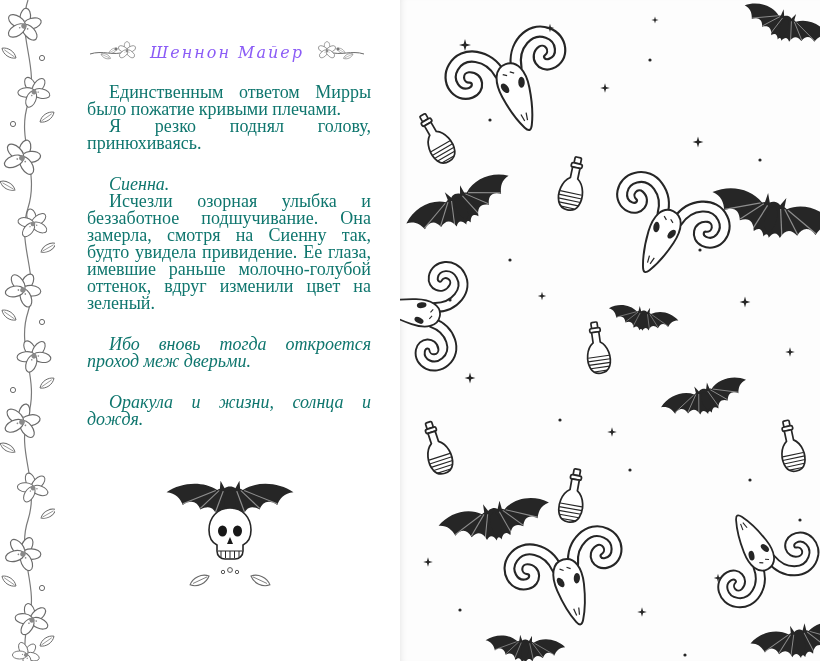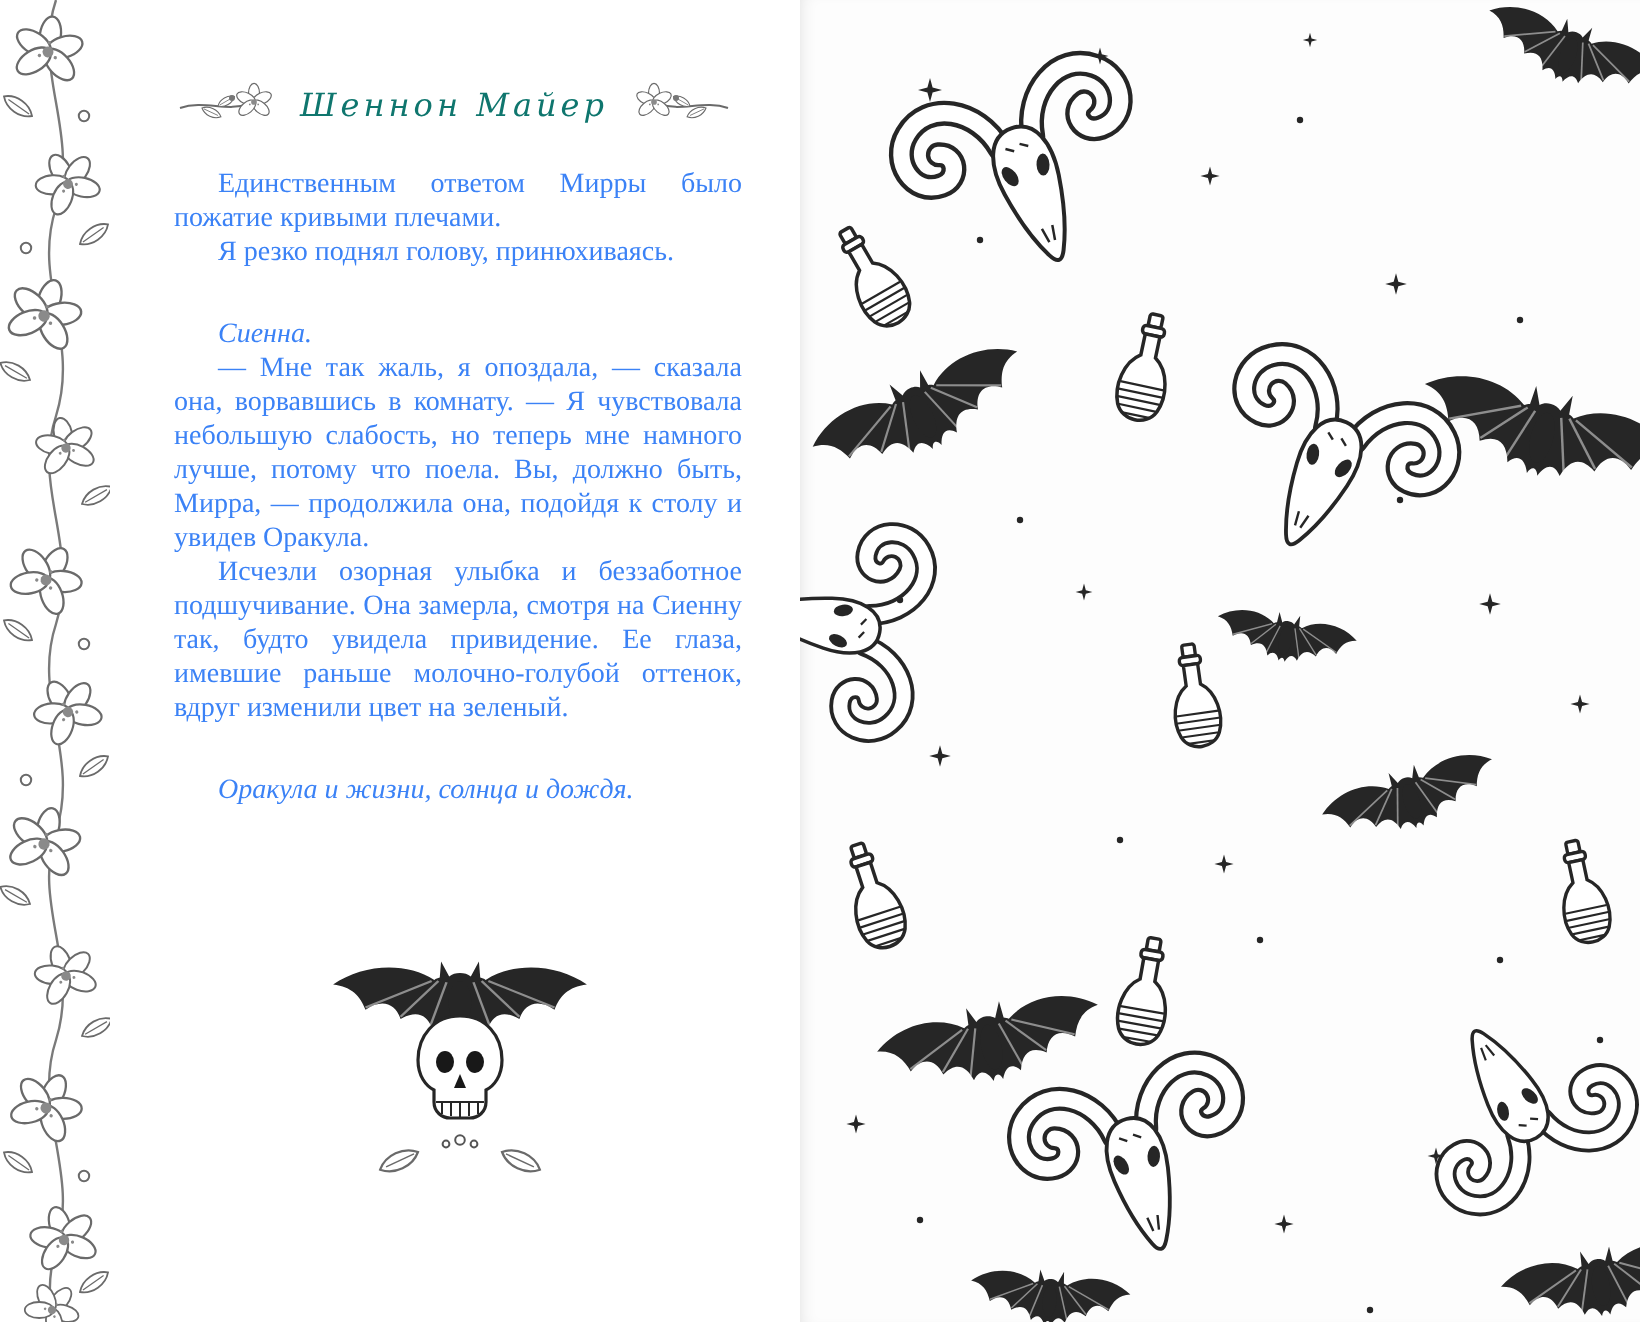--- a/index.html
+++ b/index.html
@@ -14,29 +14,29 @@
   .floral-border{position:absolute;left:0;top:0;width:55px;height:661px;}
 
   
   .page-left{position:absolute;left:55px;top:0;width:345px;height:661px;background:#ffffff;}
   .running-head{
     position:absolute;top:40px;left:30px;width:284px;
     display:flex;justify-content:center;align-items:center;gap:12px;
   }
   .author{
     font-family:"DejaVu Serif","Liberation Serif",serif;
-    font-style:italic;font-size:16px;letter-spacing:2px;color:#0f766e;
+    font-style:italic;font-size:16px;letter-spacing:2px;color:#8b5cf6;
     white-space:nowrap;
   }
   .sprig{display:inline-block;line-height:0;}
   .sprig.flip{transform:scaleX(-1);}
 
   .body-text{
     position:absolute;top:84px;left:32px;width:284px;
-    font-size:14px;line-height:17px;color:#3b82f6;
+    font-size:18px;line-height:17px;color:#0f766e;
     text-align:justify;hyphens:auto;-webkit-hyphens:auto;
   }
   .body-text p{margin:0;text-indent:22px;}
   .body-text p.italic{font-style:italic;margin-top:24px;}
 
   .tailpiece{position:absolute;left:100px;top:472px;width:150px;height:116px;line-height:0;}
 
   
   .page-right{
     position:absolute;left:400px;top:0;width:420px;height:661px;background:#fdfdfd;overflow:hidden;
@@ -179,22 +179,22 @@
           <use href="#g-bloom" transform="translate(39,11) scale(0.55)"></use>
           <circle cx="28" cy="9" r="1.5" fill="#777"></circle>
         </svg>
       </span>
     </div>
 
     <div class="body-text" lang="ru">
       <p>Единственным ответом Мирры было пожатие кривыми плечами.</p>
       <p>Я резко поднял голову, принюхиваясь.</p>
       <p class="italic">Сиенна.</p>
-      <p>— Мне так жаль, я опоздала, — сказала она, ворвавшись в комнату. — Я чувствовала небольшую слабость, но теперь мне намного лучше, потому что поела. Вы, должно быть, Мирра, — продолжила она, подойдя к столу и увидев Оракула.</p>
       <p>Исчезли озорная улыбка и беззаботное подшучивание. Она замерла, смотря на Сиенну так, будто увидела привидение. Ее глаза, имевшие раньше молочно-голубой оттенок, вдруг изменили цвет на зеленый.</p>
+      <p class="italic">Ибо вновь тогда откроется проход меж дверьми.</p>
       <p class="italic">Оракула и жизни, солнца и дождя.</p>
     </div>
 
     <div class="tailpiece">
       <svg width="150" height="116" viewBox="0 0 150 116">
         <use href="#g-bat" transform="translate(75,26) scale(1.35,1.15)"></use>
         <path d="M75,36 C88,36 96,46 96,58 C96,66 92,71 88,73 L88,79 C88,84 84,87 80,87 L70,87 C66,87 62,84 62,79 L62,73 C58,71 54,66 54,58 C54,46 62,36 75,36 Z" fill="#ffffff" stroke="#262626" stroke-width="1.6"></path>
         <ellipse cx="67.5" cy="59" rx="4.5" ry="5.5" fill="#181818"></ellipse>
         <ellipse cx="82.5" cy="59" rx="4.5" ry="5.5" fill="#181818"></ellipse>
         <path d="M75,65 L72,72 L78,72 Z" fill="#181818"></path>

